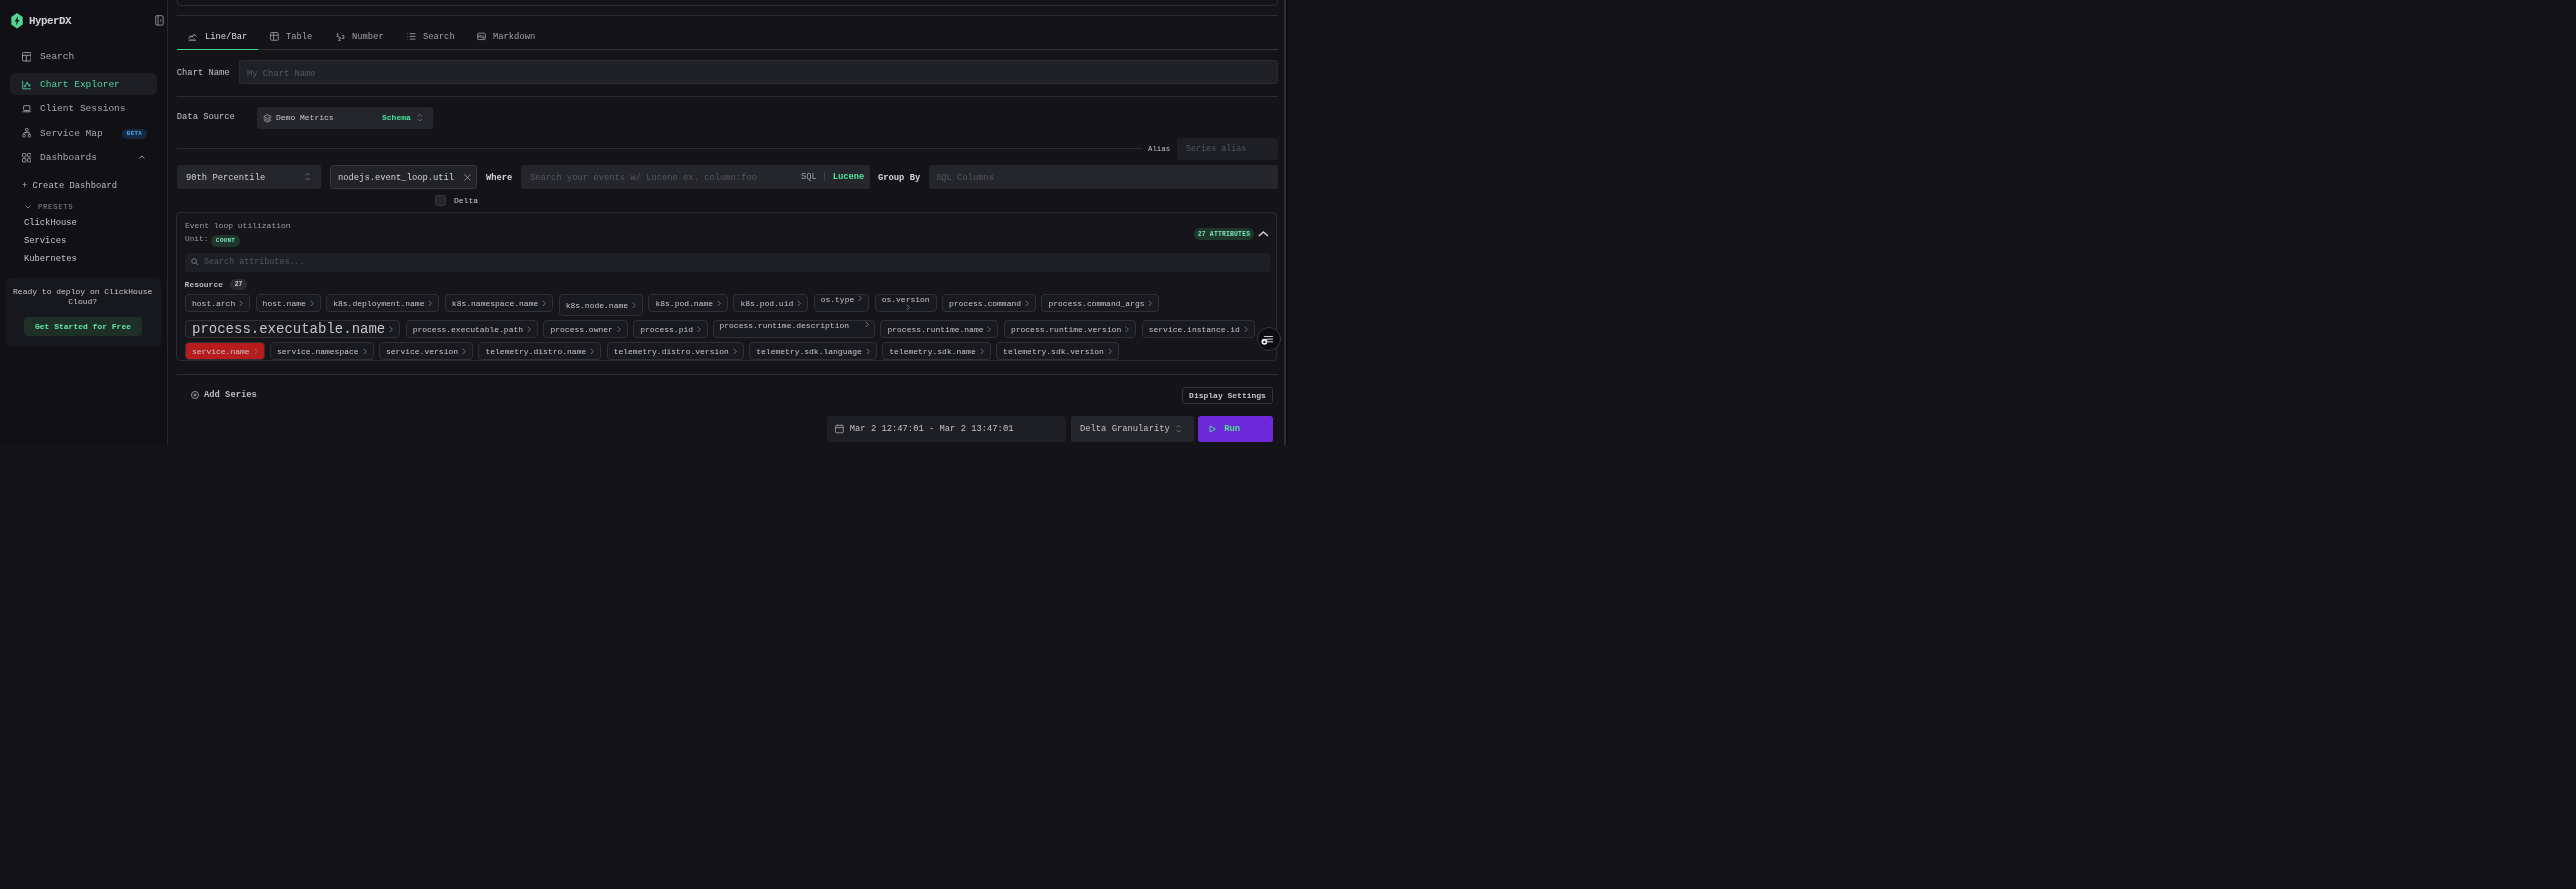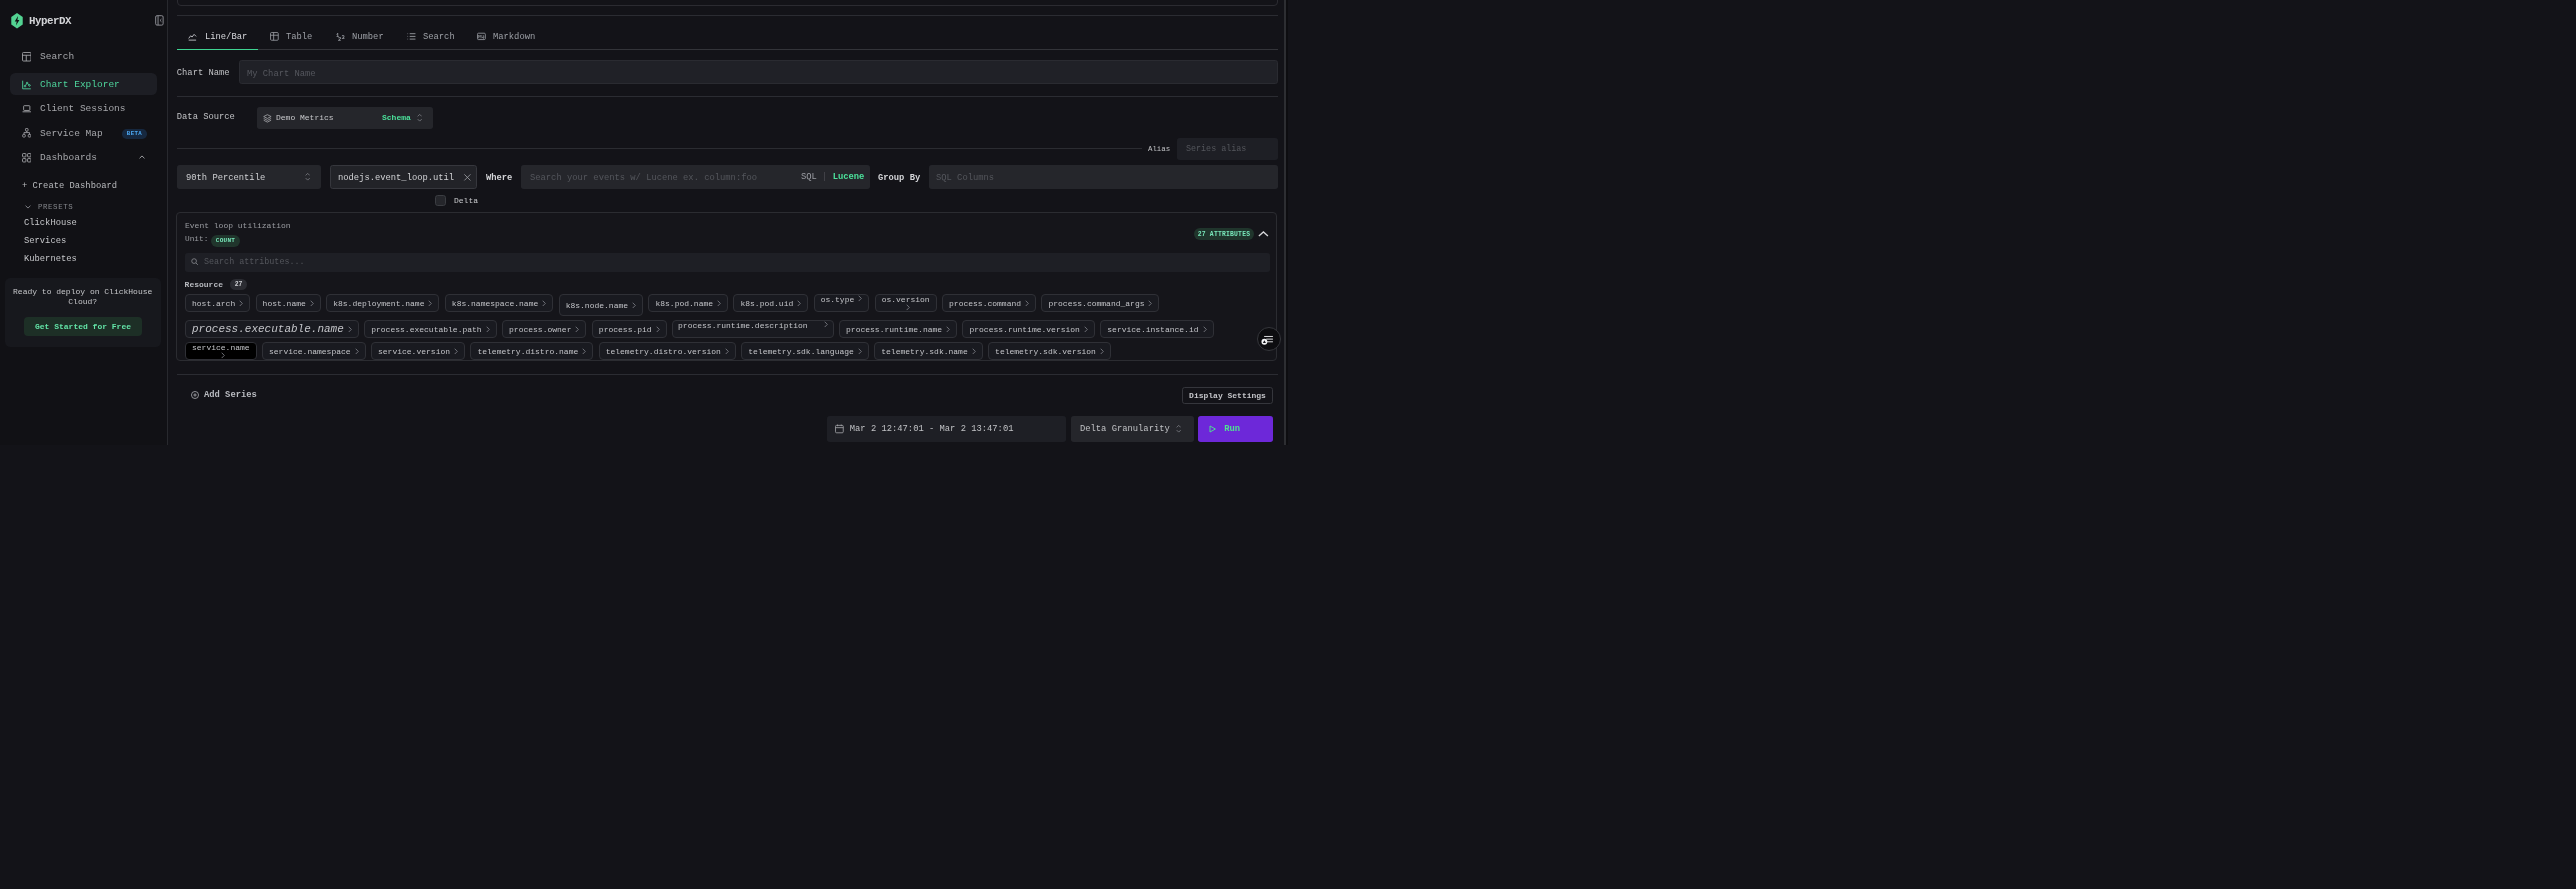--- a/index.html
+++ b/index.html
@@ -278,21 +278,21 @@
             <polyline points="1,1 5,5 1,9"></polyline>
           </svg>
         </div>
       <div style="display:flex;align-items:center;height:18px;padding:0 6px;background:#191a20;border:0.7px solid #2f3036;border-radius:4px;">
           <span style="font-size:8px;color:#c4c5c9;">process.command_args</span>
           <svg style="margin-left:4px" width="4" height="6.8" viewBox="0 0 6 10" fill="none" stroke="#7d7f85" stroke-width="1.3">
             <polyline points="1,1 5,5 1,9"></polyline>
           </svg>
         </div>
       <div style="display:flex;align-items:center;height:18px;padding:0 6px;background:#191a20;border:0.7px solid #2f3036;border-radius:4px;">
-          <span style="font-size:11px;color:#c4c5c9;font-style:italic;">process.executable.name</span>
+          <span style="font-size:14px;color:#c4c5c9;">process.executable.name</span>
           <svg style="margin-left:4px" width="4" height="6.8" viewBox="0 0 6 10" fill="none" stroke="#7d7f85" stroke-width="1.3">
             <polyline points="1,1 5,5 1,9"></polyline>
           </svg>
         </div>
       <div style="display:flex;align-items:center;height:18px;padding:0 6px;background:#191a20;border:0.7px solid #2f3036;border-radius:4px;">
           <span style="font-size:8px;color:#c4c5c9;">process.executable.path</span>
           <svg style="margin-left:4px" width="4" height="6.8" viewBox="0 0 6 10" fill="none" stroke="#7d7f85" stroke-width="1.3">
             <polyline points="1,1 5,5 1,9"></polyline>
           </svg>
         </div>
@@ -325,21 +325,21 @@
           <svg style="margin-left:4px" width="4" height="6.8" viewBox="0 0 6 10" fill="none" stroke="#7d7f85" stroke-width="1.3">
             <polyline points="1,1 5,5 1,9"></polyline>
           </svg>
         </div>
       <div style="display:flex;align-items:center;height:18px;padding:0 6px;background:#191a20;border:0.7px solid #2f3036;border-radius:4px;">
           <span style="font-size:8px;color:#c4c5c9;">service.instance.id</span>
           <svg style="margin-left:4px" width="4" height="6.8" viewBox="0 0 6 10" fill="none" stroke="#7d7f85" stroke-width="1.3">
             <polyline points="1,1 5,5 1,9"></polyline>
           </svg>
         </div>
-      <div style="display:flex;align-items:center;height:18px;padding:0 6px;background:#000000;border:0.7px solid #2f3036;border-radius:4px;flex-direction:column;">
+      <div style="display:flex;align-items:center;height:18px;padding:0 6px;background:#b91c1c;border:0.7px solid #2f3036;border-radius:4px;">
           <span style="font-size:8px;color:#c4c5c9;">service.name</span>
           <svg style="margin-left:4px" width="4" height="6.8" viewBox="0 0 6 10" fill="none" stroke="#7d7f85" stroke-width="1.3">
             <polyline points="1,1 5,5 1,9"></polyline>
           </svg>
         </div>
       <div style="display:flex;align-items:center;height:18px;padding:0 6px;background:#191a20;border:0.7px solid #2f3036;border-radius:4px;">
           <span style="font-size:8px;color:#c4c5c9;">service.namespace</span>
           <svg style="margin-left:4px" width="4" height="6.8" viewBox="0 0 6 10" fill="none" stroke="#7d7f85" stroke-width="1.3">
             <polyline points="1,1 5,5 1,9"></polyline>
           </svg>

